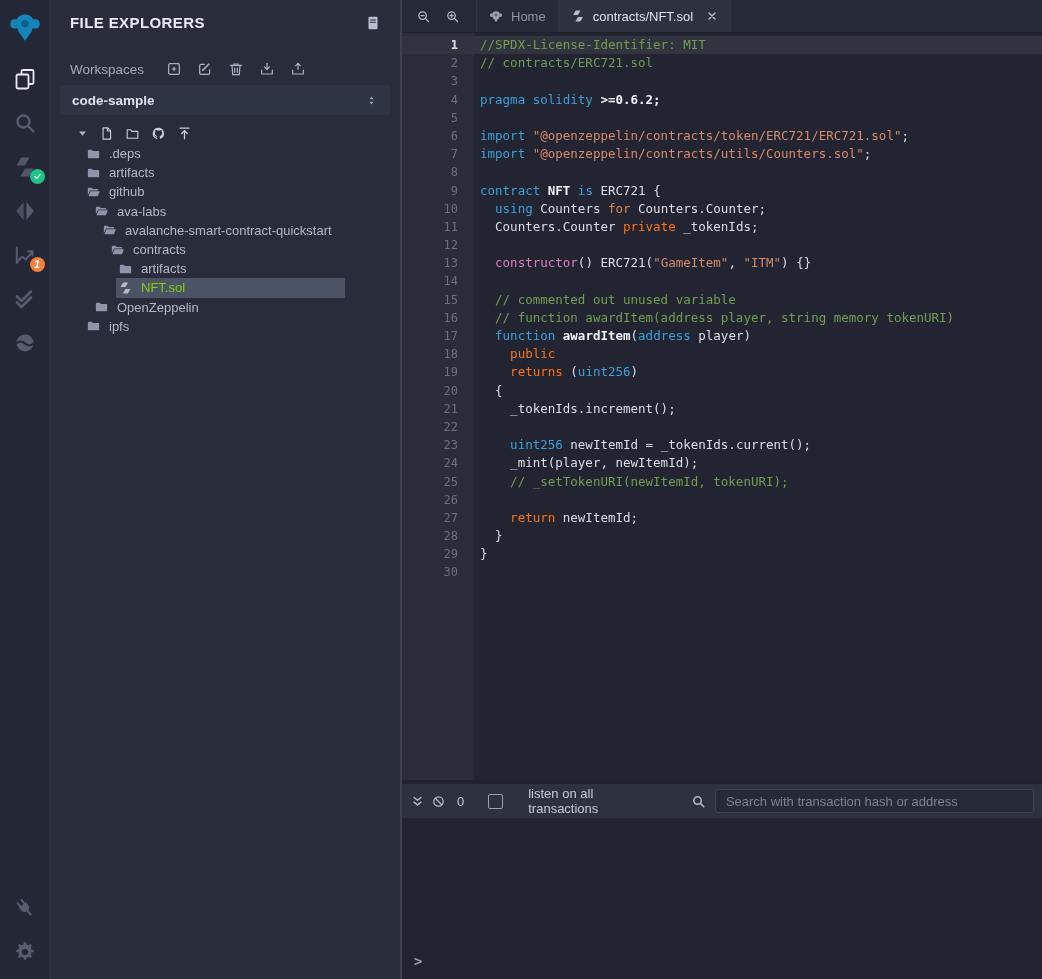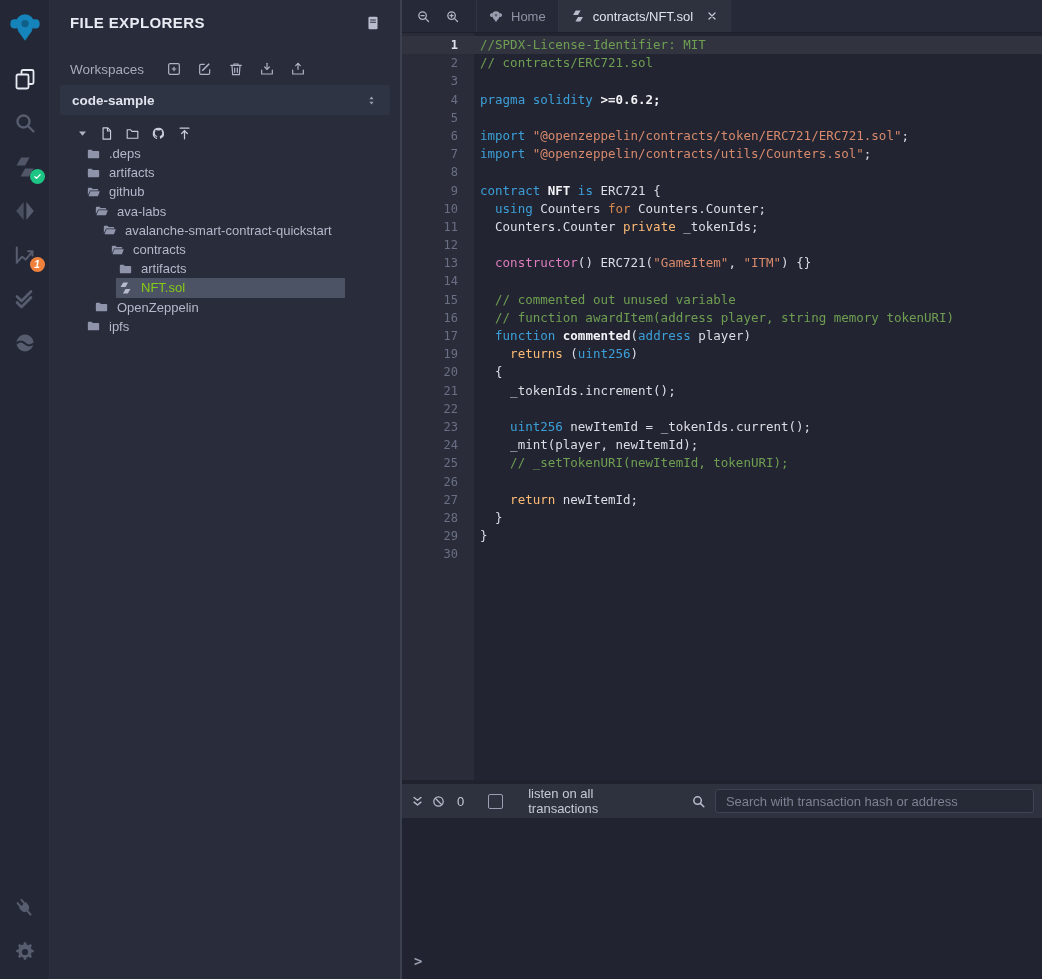--- a/index.html
+++ b/index.html
@@ -66,21 +66,21 @@
   .code{position:relative;padding-top:3px}
   .cline{display:flex;height:18.2px;line-height:18.2px;font-size:12.5px}
   .cline.current{background:#31343f}
   .lnum{width:56px;text-align:right;color:#6a6f85;flex:none;font-size:12px}
   .cline.current .lnum{color:#dfe2ec;font-weight:bold}
   .ltext{padding-left:22px;white-space:pre}
   .tk-c{color:#6f9e52}
   .tk-k{color:#3c9fd8}
   .tk-o{color:#d8884e}
   .tk-s{color:#d98a6d}
-  .tk-g{color:#fdba74}
+  .tk-g{color:#f97316}
   .tk-p{color:#e07bbf}
   .tk-b{color:#f2f3f7;font-weight:bold}
   .tk-t{color:#dcdee6}
 
   
   .dragbar{height:4px;flex:none;background:#20232e;cursor:row-resize}
   .term-toolbar{height:34px;flex:none;background:#2e323e;display:flex;align-items:center;padding:0 8px}
   .tt-ico{width:15px;height:15px;color:#b8bcca;cursor:pointer;flex:none}
   .tt-ban{margin-left:6px}
   .tt-count{margin-left:11px;font-size:13px;color:#c3c7d4}
@@ -494,21 +494,25 @@
           <div class="cline">
             <span class="lnum">15</span>
             <span class="ltext"><span class="tk-c">  // commented out unused variable</span></span>
           </div>
           <div class="cline">
             <span class="lnum">16</span>
             <span class="ltext"><span class="tk-c">  // function awardItem(address player, string memory tokenURI)</span></span>
           </div>
           <div class="cline">
             <span class="lnum">17</span>
-            <span class="ltext"><span class="tk-t">  </span><span class="tk-k">function</span><span class="tk-t"> </span><span class="tk-b">commented</span><span class="tk-t">(</span><span class="tk-k">address</span><span class="tk-t"> player)</span></span>
+            <span class="ltext"><span class="tk-t">  </span><span class="tk-k">function</span><span class="tk-t"> </span><span class="tk-b">awardItem</span><span class="tk-t">(</span><span class="tk-k">address</span><span class="tk-t"> player)</span></span>
+          </div>
+          <div class="cline">
+            <span class="lnum">18</span>
+            <span class="ltext"><span class="tk-t">    </span><span class="tk-g">public</span></span>
           </div>
           <div class="cline">
             <span class="lnum">19</span>
             <span class="ltext"><span class="tk-t">    </span><span class="tk-g">returns</span><span class="tk-t"> (</span><span class="tk-k">uint256</span><span class="tk-t">)</span></span>
           </div>
           <div class="cline">
             <span class="lnum">20</span>
             <span class="ltext"><span class="tk-t">  {</span></span>
           </div>
           <div class="cline">

